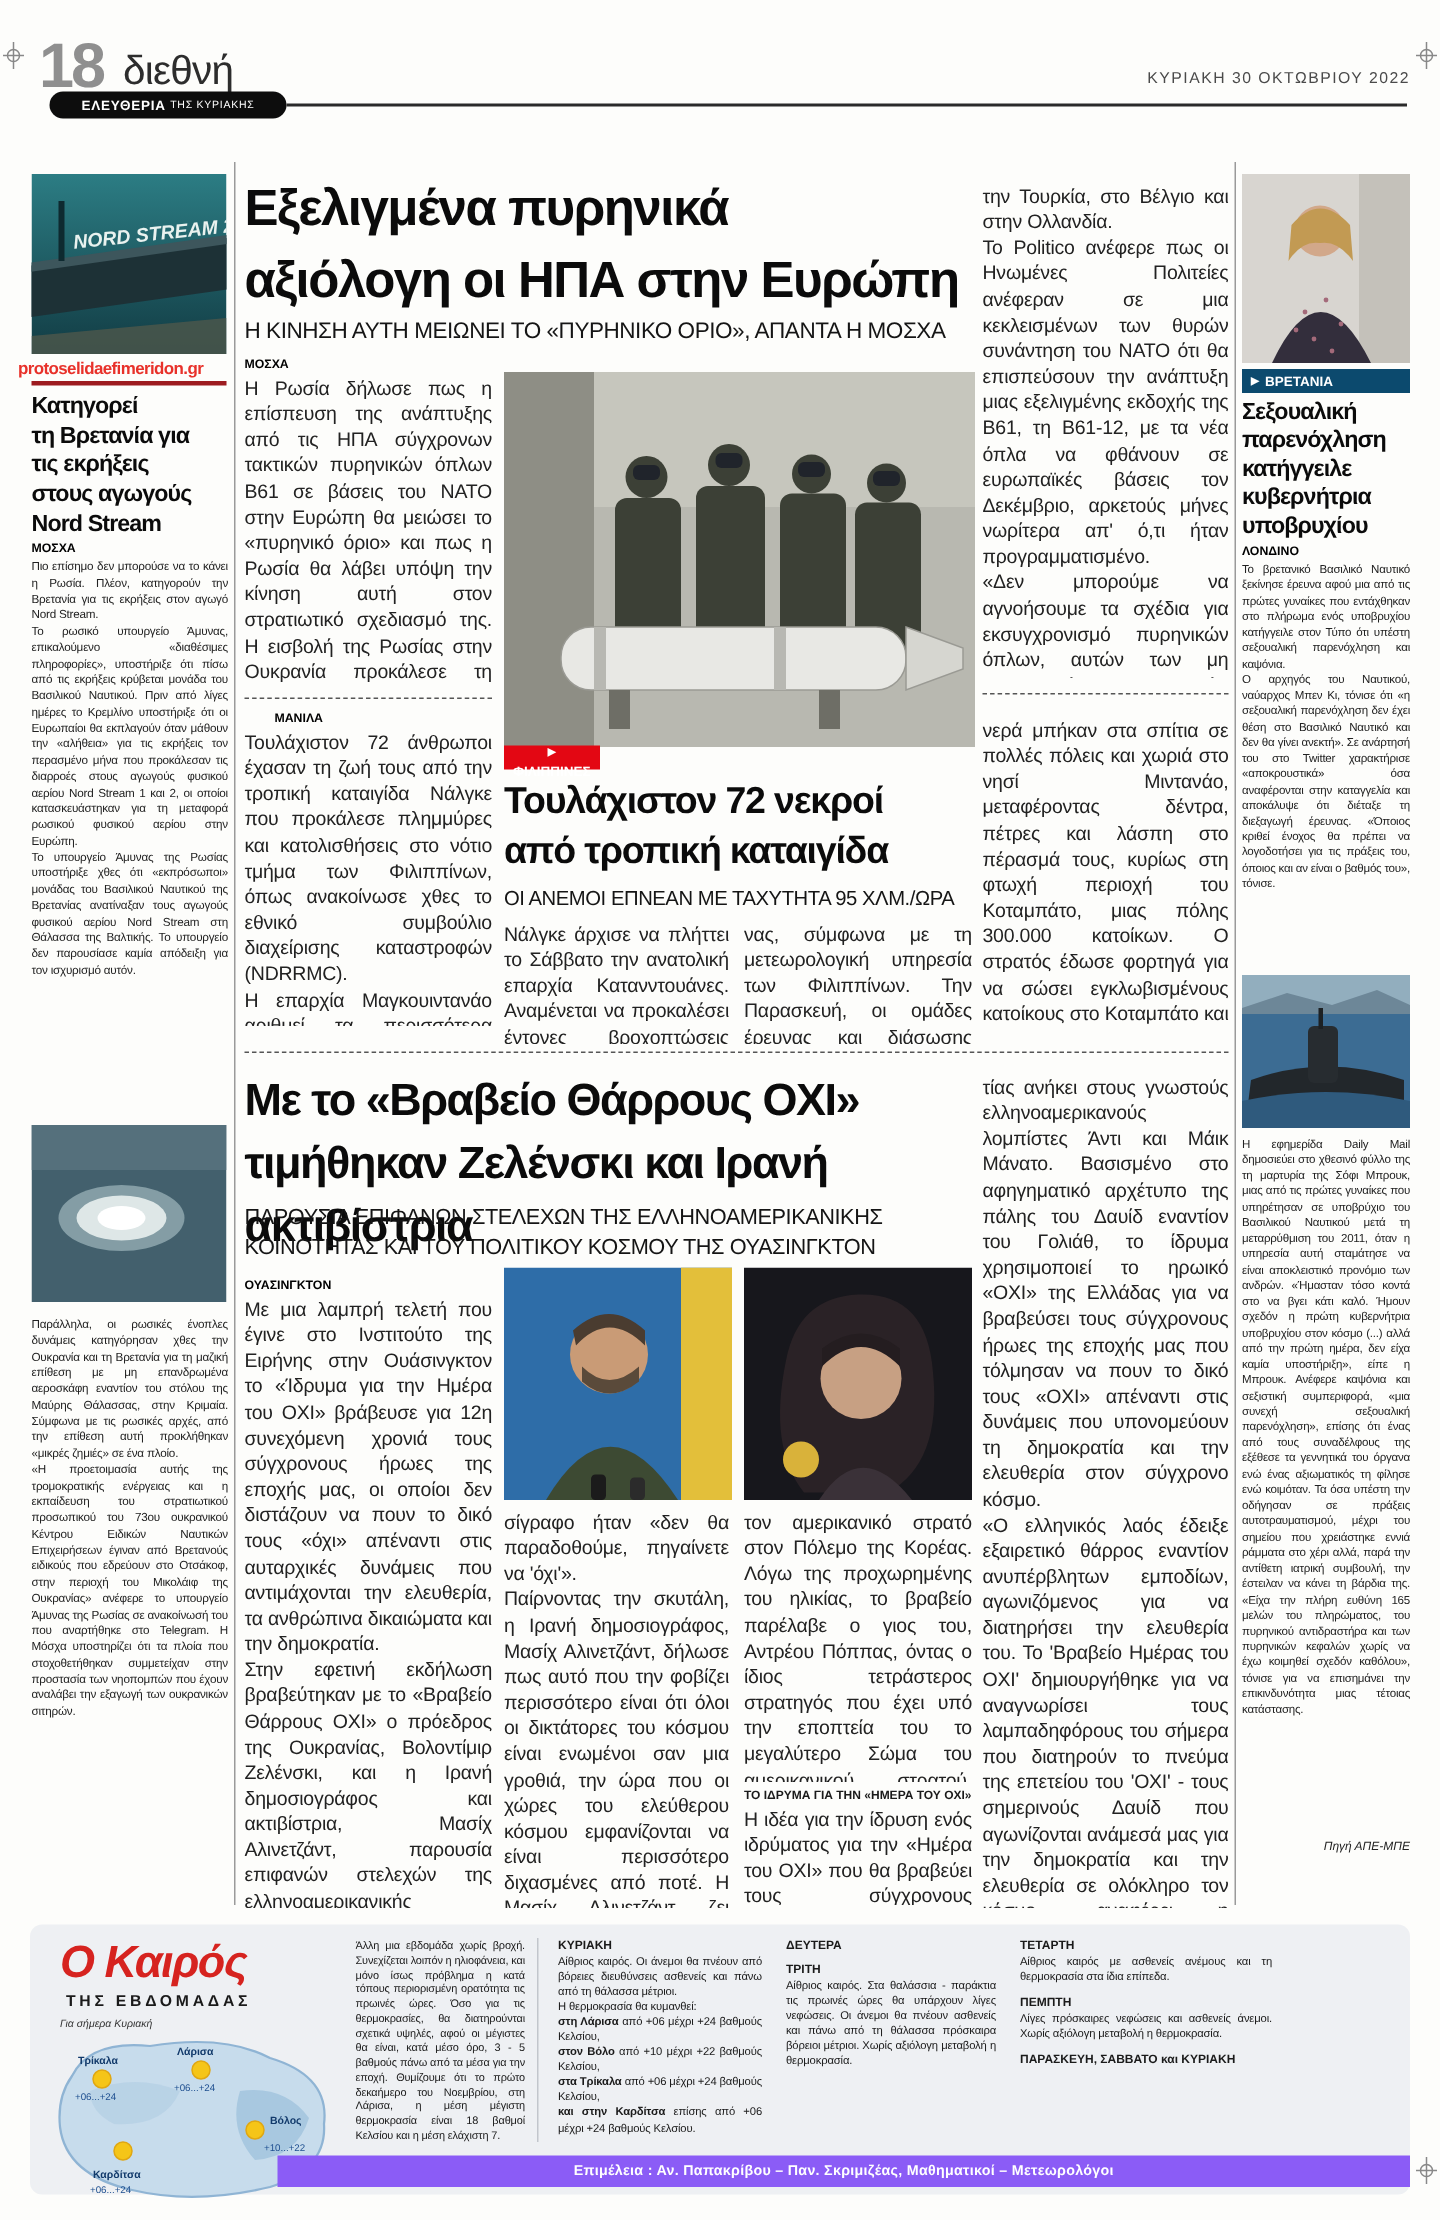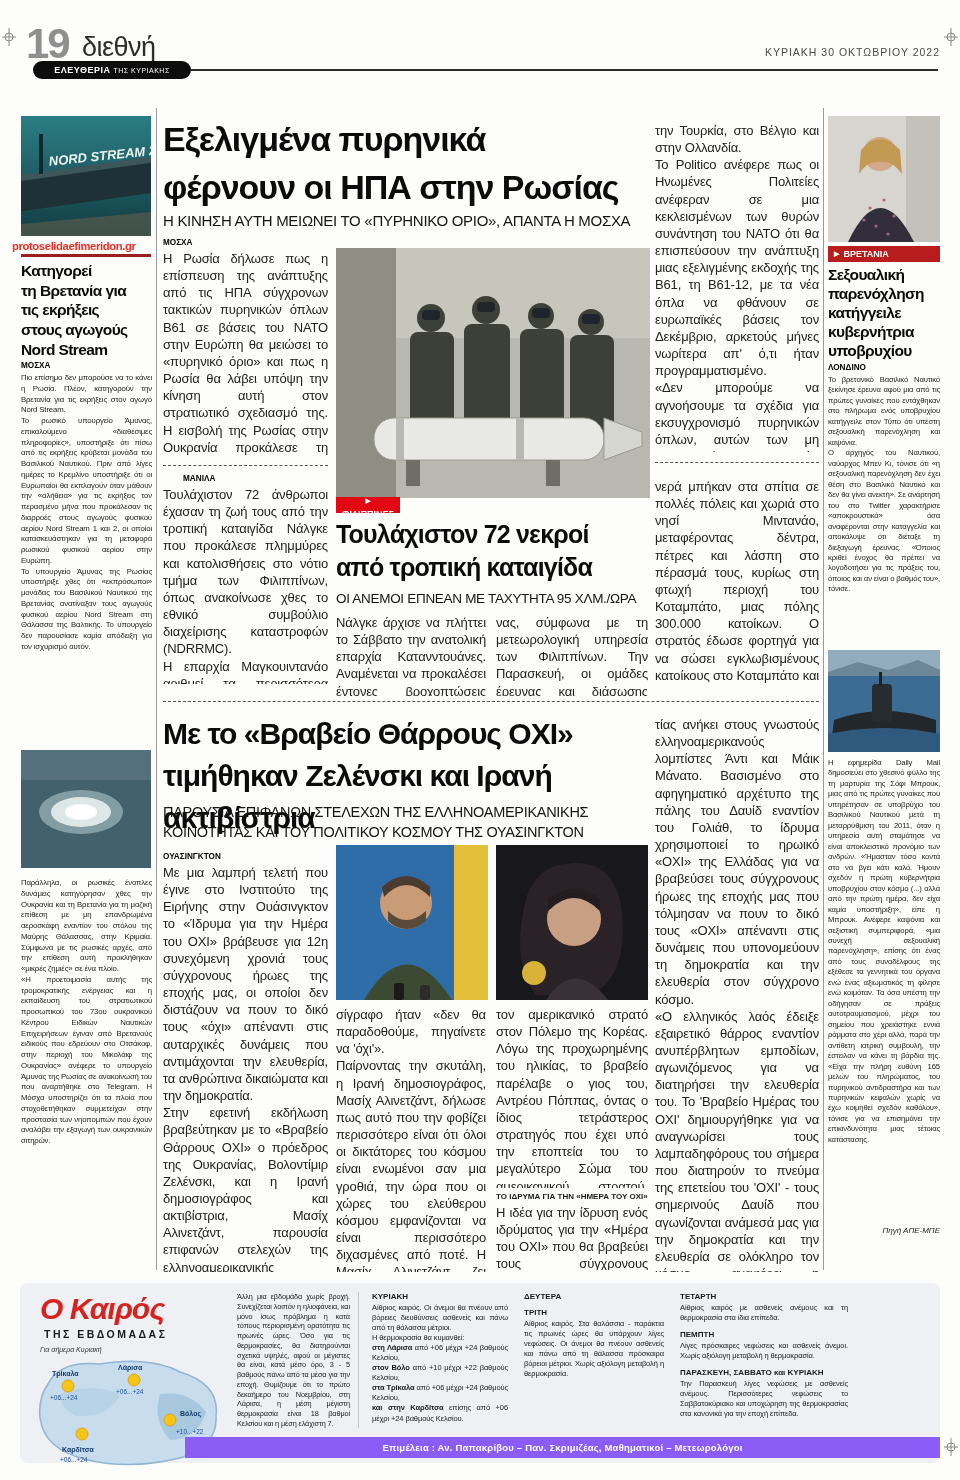--- a/index.html
+++ b/index.html
@@ -32,21 +32,21 @@
     <circle cx="7" cy="9" r="4" fill="none" stroke="#888" stroke-width="1"></circle>
     <line x1="7" y1="0" x2="7" y2="18" stroke="#888" stroke-width="1"></line>
     <line x1="0" y1="9" x2="14" y2="9" stroke="#888" stroke-width="1"></line>
   </svg>
 <svg class="abs" style="left:944px;top:1438px" width="14" height="18">
     <circle cx="7" cy="9" r="4" fill="none" stroke="#888" stroke-width="1"></circle>
     <line x1="7" y1="0" x2="7" y2="18" stroke="#888" stroke-width="1"></line>
     <line x1="0" y1="9" x2="14" y2="9" stroke="#888" stroke-width="1"></line>
   </svg>
 
-<div class="abs" style="left:26px;top:20px;font-size:42px;font-weight:bold;color:#8f8f8f;letter-spacing:-2px;">19</div>
+<div class="abs" style="left:26px;top:20px;font-size:42px;font-weight:bold;color:#8f8f8f;letter-spacing:-2px;">18</div>
 <div class="abs" style="left:82px;top:32px;font-size:27px;color:#2d2d2d;letter-spacing:-0.5px;">διεθνή</div>
 <div class="abs" style="left:690px;top:46px;width:250px;text-align:right;font-size:10.5px;color:#4a4a4a;letter-spacing:1px;">ΚΥΡΙΑΚΗ 30 ΟΚΤΩΒΡΙΟΥ 2022</div>
 
 <div class="abs" style="left:33px;top:61px;width:158px;height:18px;background:#0d0d0d;border-radius:10px;display:flex;align-items:center;justify-content:center;gap:3px;color:#fff;">
   <span style="font-size:9px;font-weight:bold;letter-spacing:0.5px;">ΕΛΕΥΘΕΡΙΑ</span>
   <span style="font-size:7px;letter-spacing:0.5px;">ΤΗΣ ΚΥΡΙΑΚΗΣ</span>
 </div>
 <div class="abs" style="left:191px;top:69px;width:747px;height:2px;background:#2a2a2a;"></div>
 
 <svg class="abs" style="left:21px;top:116px" width="130" height="120" viewBox="0 0 130 120">
@@ -80,21 +80,21 @@
   <ellipse cx="60" cy="62" rx="42" ry="22" fill="#9fb8bd" opacity="0.7"></ellipse>
   <ellipse cx="60" cy="62" rx="30" ry="15" fill="#e8efee" opacity="0.9"></ellipse>
   <ellipse cx="60" cy="62" rx="16" ry="8" fill="#ffffff"></ellipse>
 </svg>
 <div class="abs jtext" style="left:21px;top:878px;width:131px;height:344px;font-size:7.8px;line-height:1.38;">Παράλληλα, οι ρωσικές ένοπλες δυνάμεις κατηγόρησαν χθες την Ουκρανία και τη Βρετανία για τη μαζική επίθεση με μη επανδρωμένα αεροσκάφη εναντίον του στόλου της Μαύρης Θάλασσας, στην Κριμαία. Σύμφωνα με τις ρωσικές αρχές, από την επίθεση αυτή προκλήθηκαν «μικρές ζημιές» σε ένα πλοίο.
 «Η προετοιμασία αυτής της τρομοκρατικής ενέργειας και η εκπαίδευση του στρατιωτικού προσωπικού του 73ου ουκρανικού Κέντρου Ειδικών Ναυτικών Επιχειρήσεων έγιναν από Βρετανούς ειδικούς που εδρεύουν στο Οτσάκοφ, στην περιοχή του Μικολάιφ της Ουκρανίας» ανέφερε το υπουργείο Άμυνας της Ρωσίας σε ανακοίνωσή του που αναρτήθηκε στο Telegram. Η Μόσχα υποστηρίζει ότι τα πλοία που στοχοθετήθηκαν συμμετείχαν στην προστασία των νηοπομπών που έχουν αναλάβει την εξαγωγή των ουκρανικών σιτηρών.</div>
 
 <div class="abs vrule" style="left:156px;top:108px;height:1162px;"></div>
 
 <div class="abs headline" style="left:163px;top:116px;width:520px;font-size:34px;line-height:1.4;letter-spacing:-1px;">Εξελιγμένα πυρηνικά
-φέρνουν οι ΗΠΑ στην Ρωσίας</div>
+αξιόλογη οι ΗΠΑ στην Ευρώπη</div>
 <div class="abs" style="left:163px;top:212px;width:560px;font-size:15px;color:#151515;letter-spacing:-0.3px;">Η ΚΙΝΗΣΗ ΑΥΤΗ ΜΕΙΩΝΕΙ ΤΟ «ΠΥΡΗΝΙΚΟ ΟΡΙΟ», ΑΠΑΝΤΑ Η ΜΟΣΧΑ</div>
 <div class="abs dateline" style="left:163px;top:238px;">ΜΟΣΧΑ</div>
 <div class="abs jtext" style="left:163px;top:250px;width:165px;height:208px;">Η Ρωσία δήλωσε πως η επίσπευση της ανάπτυξης από τις ΗΠΑ σύγχρονων τακτικών πυρηνικών όπλων Β61 σε βάσεις του ΝΑΤΟ στην Ευρώπη θα μειώσει το «πυρηνικό όριο» και πως η Ρωσία θα λάβει υπόψη την κίνηση αυτή στον στρατιωτικό σχεδιασμό της. Η εισβολή της Ρωσίας στην Ουκρανία προκάλεσε τη σοβαρότερη αντιπαράθεση ανάμεσα στη Μόσχα και στη Δύση από την κρίση των πυραύλων στην Κούβα το 1962, όταν οι δύο υπερδυνάμεις του Ψυχρού Πολέμου ήρθαν πολύ κοντά σε έναν πυρηνικό πόλεμο.
 Η Ρωσία έχει περίπου 2.000 τακτικά πυρηνικά όπλα σε κατάσταση λειτουργίας ενώ οι Ηνωμένες Πολιτείες διαθέτουν περίπου 200 τέτοια όπλα, τα μισά από τα οποία βρίσκονται σε βάσεις στην Ιταλία, τη Γερμανία,</div>
 
 <svg class="abs" style="left:336px;top:248px" width="314" height="250" viewBox="0 0 314 250">
   <rect width="314" height="250" fill="#b8b8b0"></rect>
   <rect width="314" height="90" fill="#c6c6bd"></rect>
   <rect x="0" y="0" width="60" height="250" fill="#8e8e85"></rect>
 
@@ -200,21 +200,21 @@
   <path d="M20,126 Q52,58 86,126 Z" fill="#332e3c"></path>
   <g fill="#a46a7a">
       <circle cx="42" cy="92" r="1.6"></circle>
       <circle cx="56" cy="84" r="1.6"></circle>
       <circle cx="66" cy="100" r="1.6"></circle>
       <circle cx="48" cy="110" r="1.6"></circle>
       <circle cx="60" cy="118" r="1.6"></circle>
       <circle cx="36" cy="104" r="1.6"></circle>
     </g>
 </svg>
-<div class="abs redtag" style="left:828px;top:246px;width:100px;height:16px;font-size:9px;background:#b91c1c;">
+<div class="abs redtag" style="left:828px;top:246px;width:100px;height:16px;font-size:9px;background:#0c4a6e;">
   <span class="arrow">▶</span>
   <span>ΒΡΕΤΑΝΙΑ</span>
 </div>
 <div class="abs headline" style="left:828px;top:266px;width:112px;font-size:15.5px;line-height:1.22;">Σεξουαλική
 παρενόχληση
 κατήγγειλε
 κυβερνήτρια
 υποβρυχίου</div>
 <div class="abs dateline" style="left:828px;top:363px;">ΛΟΝΔΙΝΟ</div>
 <div class="abs jtext" style="left:828px;top:375px;width:112px;height:270px;font-size:7.7px;line-height:1.36;">Το βρετανικό Βασιλικό Ναυτικό ξεκίνησε έρευνα αφού μια από τις πρώτες γυναίκες που εντάχθηκαν στο πλήρωμα ενός υποβρυχίου κατήγγειλε στον Τύπο ότι υπέστη σεξουαλική παρενόχληση και καψόνια.
@@ -281,18 +281,17 @@
   <div class="wday" style="margin-top:7px;">ΤΡΙΤΗ</div>
   <div class="wtext">Αίθριος καιρός. Στα θαλάσσια - παράκτια τις πρωινές ώρες θα υπάρχουν λίγες νεφώσεις. Οι άνεμοι θα πνέουν ασθενείς και πάνω από τη θάλασσα πρόσκαιρα βόρειοι μέτριοι. Χωρίς αξιόλογη μεταβολή η θερμοκρασία.</div>
 </div>
 
 <div class="wcol" style="left:680px;width:168px;">
   <div class="wday">ΤΕΤΑΡΤΗ</div>
   <div class="wtext">Αίθριος καιρός με ασθενείς ανέμους και τη θερμοκρασία στα ίδια επίπεδα.</div>
   <div class="wday" style="margin-top:7px;">ΠΕΜΠΤΗ</div>
   <div class="wtext">Λίγες πρόσκαιρες νεφώσεις και ασθενείς άνεμοι. Χωρίς αξιόλογη μεταβολή η θερμοκρασία.</div>
   <div class="wday" style="margin-top:7px;">ΠΑΡΑΣΚΕΥΗ, ΣΑΒΒΑΤΟ και ΚΥΡΙΑΚΗ</div>
-  <div class="wtext">Την Παρασκευή λίγες νεφώσεις με ασθενείς ανέμους. Περισσότερες νεφώσεις το Σαββατοκύριακο και υποχώρηση της θερμοκρασίας στα κανονικά για την εποχή επίπεδα.</div>
 </div>
 
 <div class="abs" style="left:185px;top:1437px;width:755px;height:21px;background:#8b5cf6;display:flex;align-items:center;justify-content:center;">
   <span style="color:#fff;font-size:9.5px;font-weight:bold;letter-spacing:0.2px;">Επιμέλεια : Αν. Παπακρίβου – Παν. Σκριμιζέας, Μαθηματικοί – Μετεωρολόγοι</span>
 </div>
 
 </body></html>

